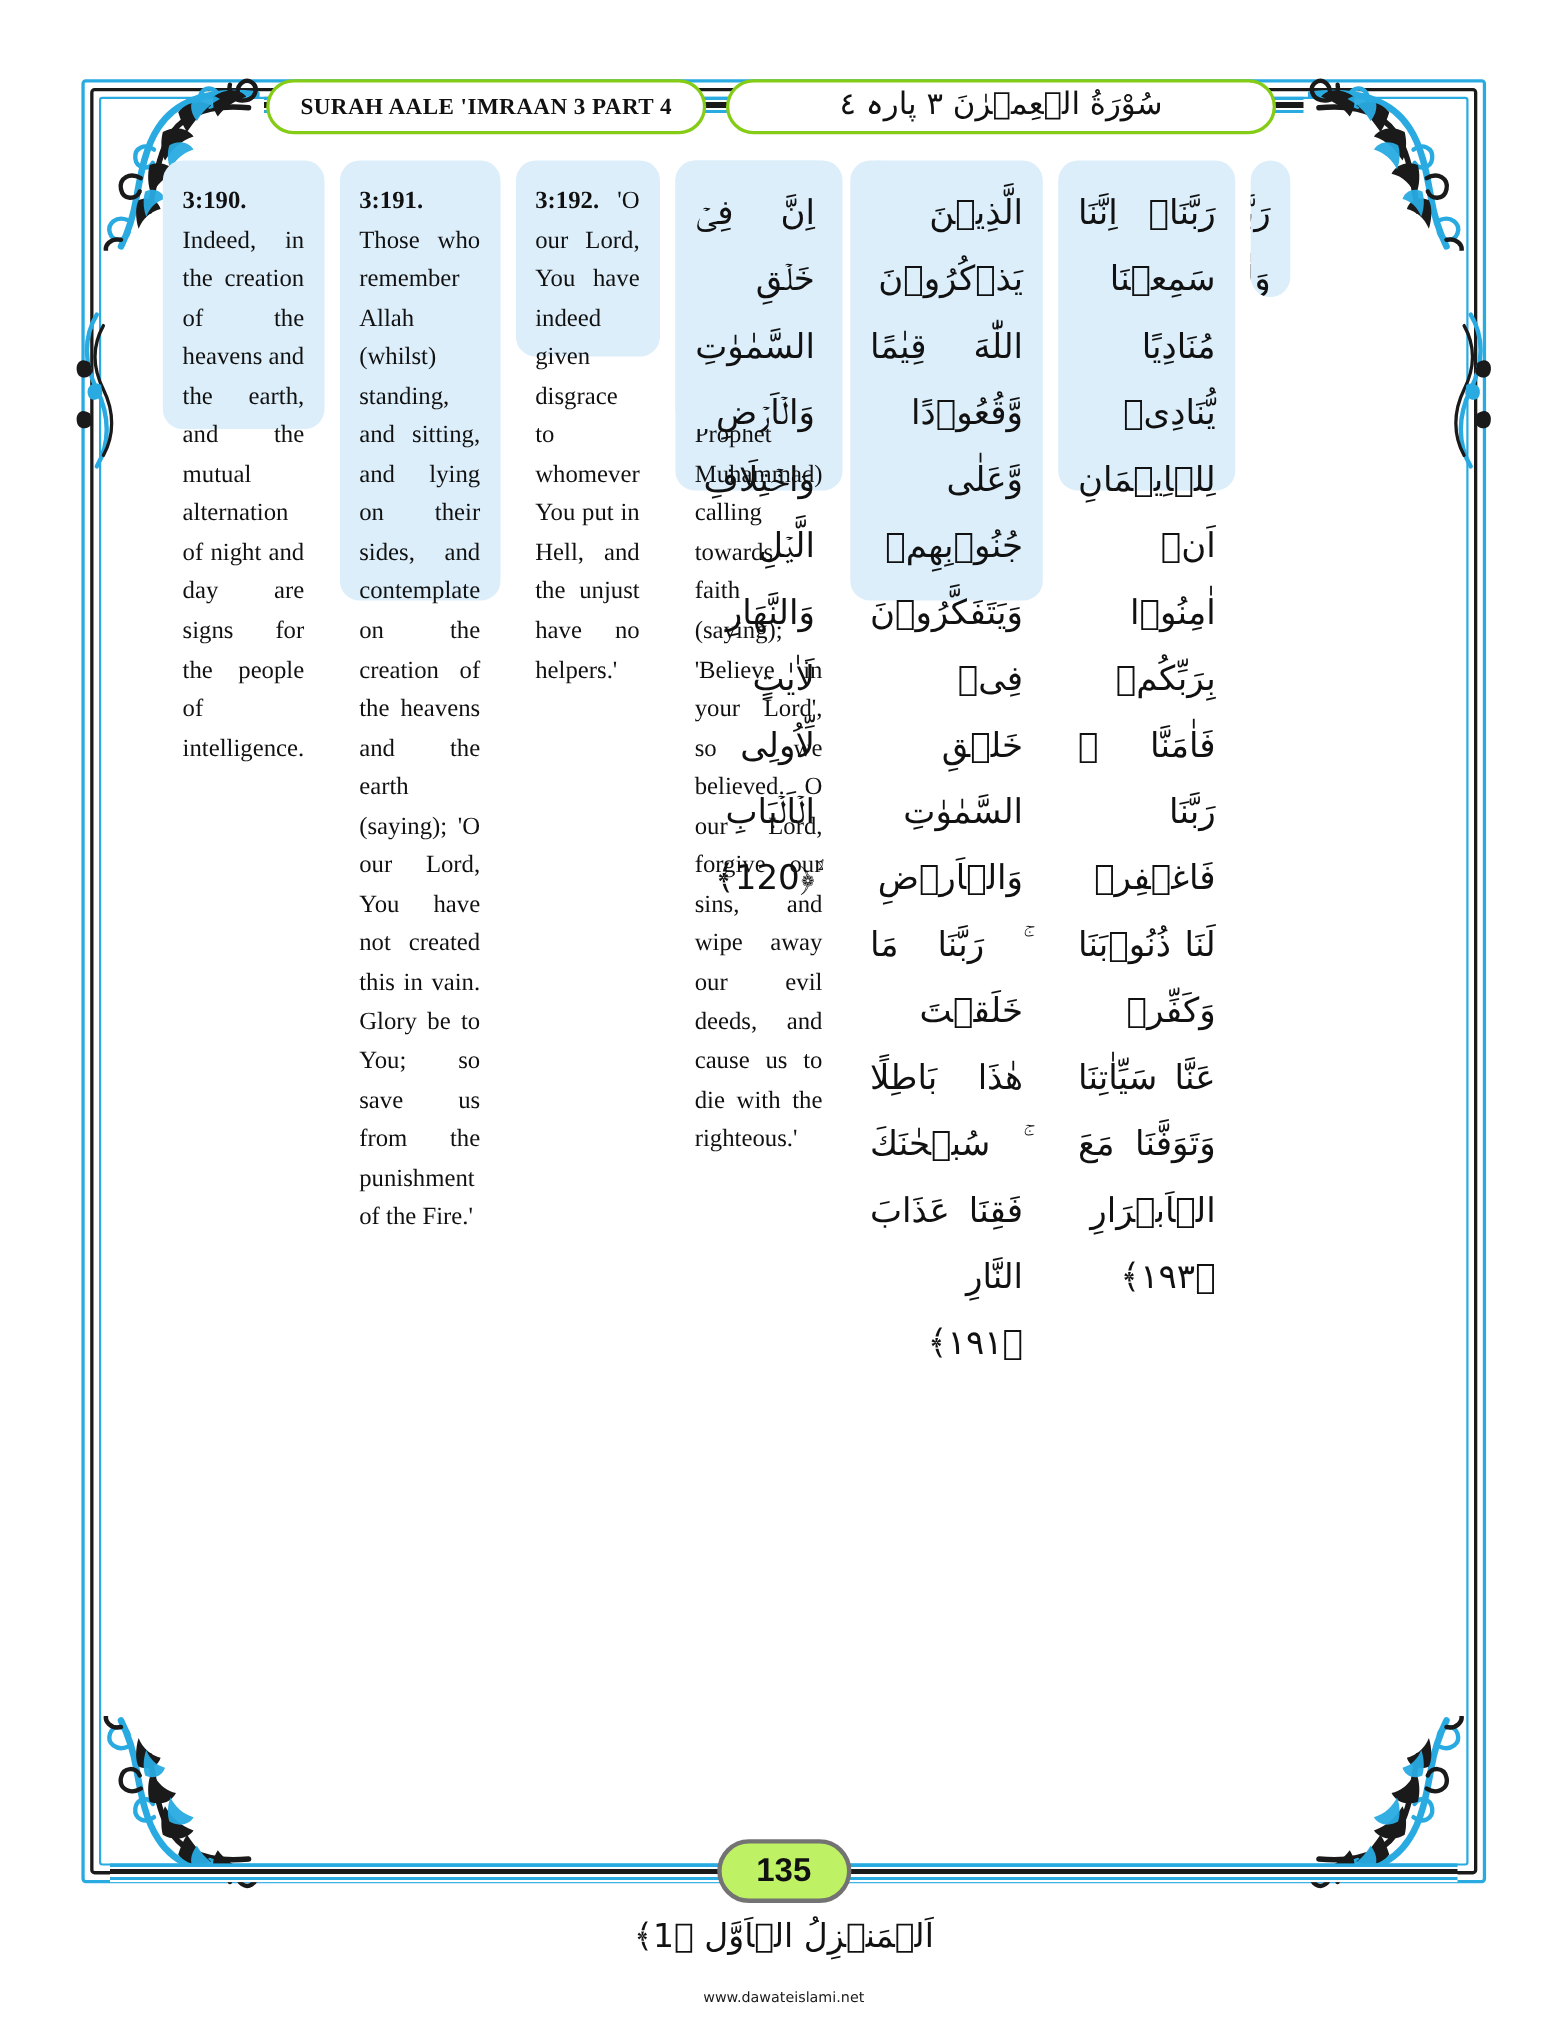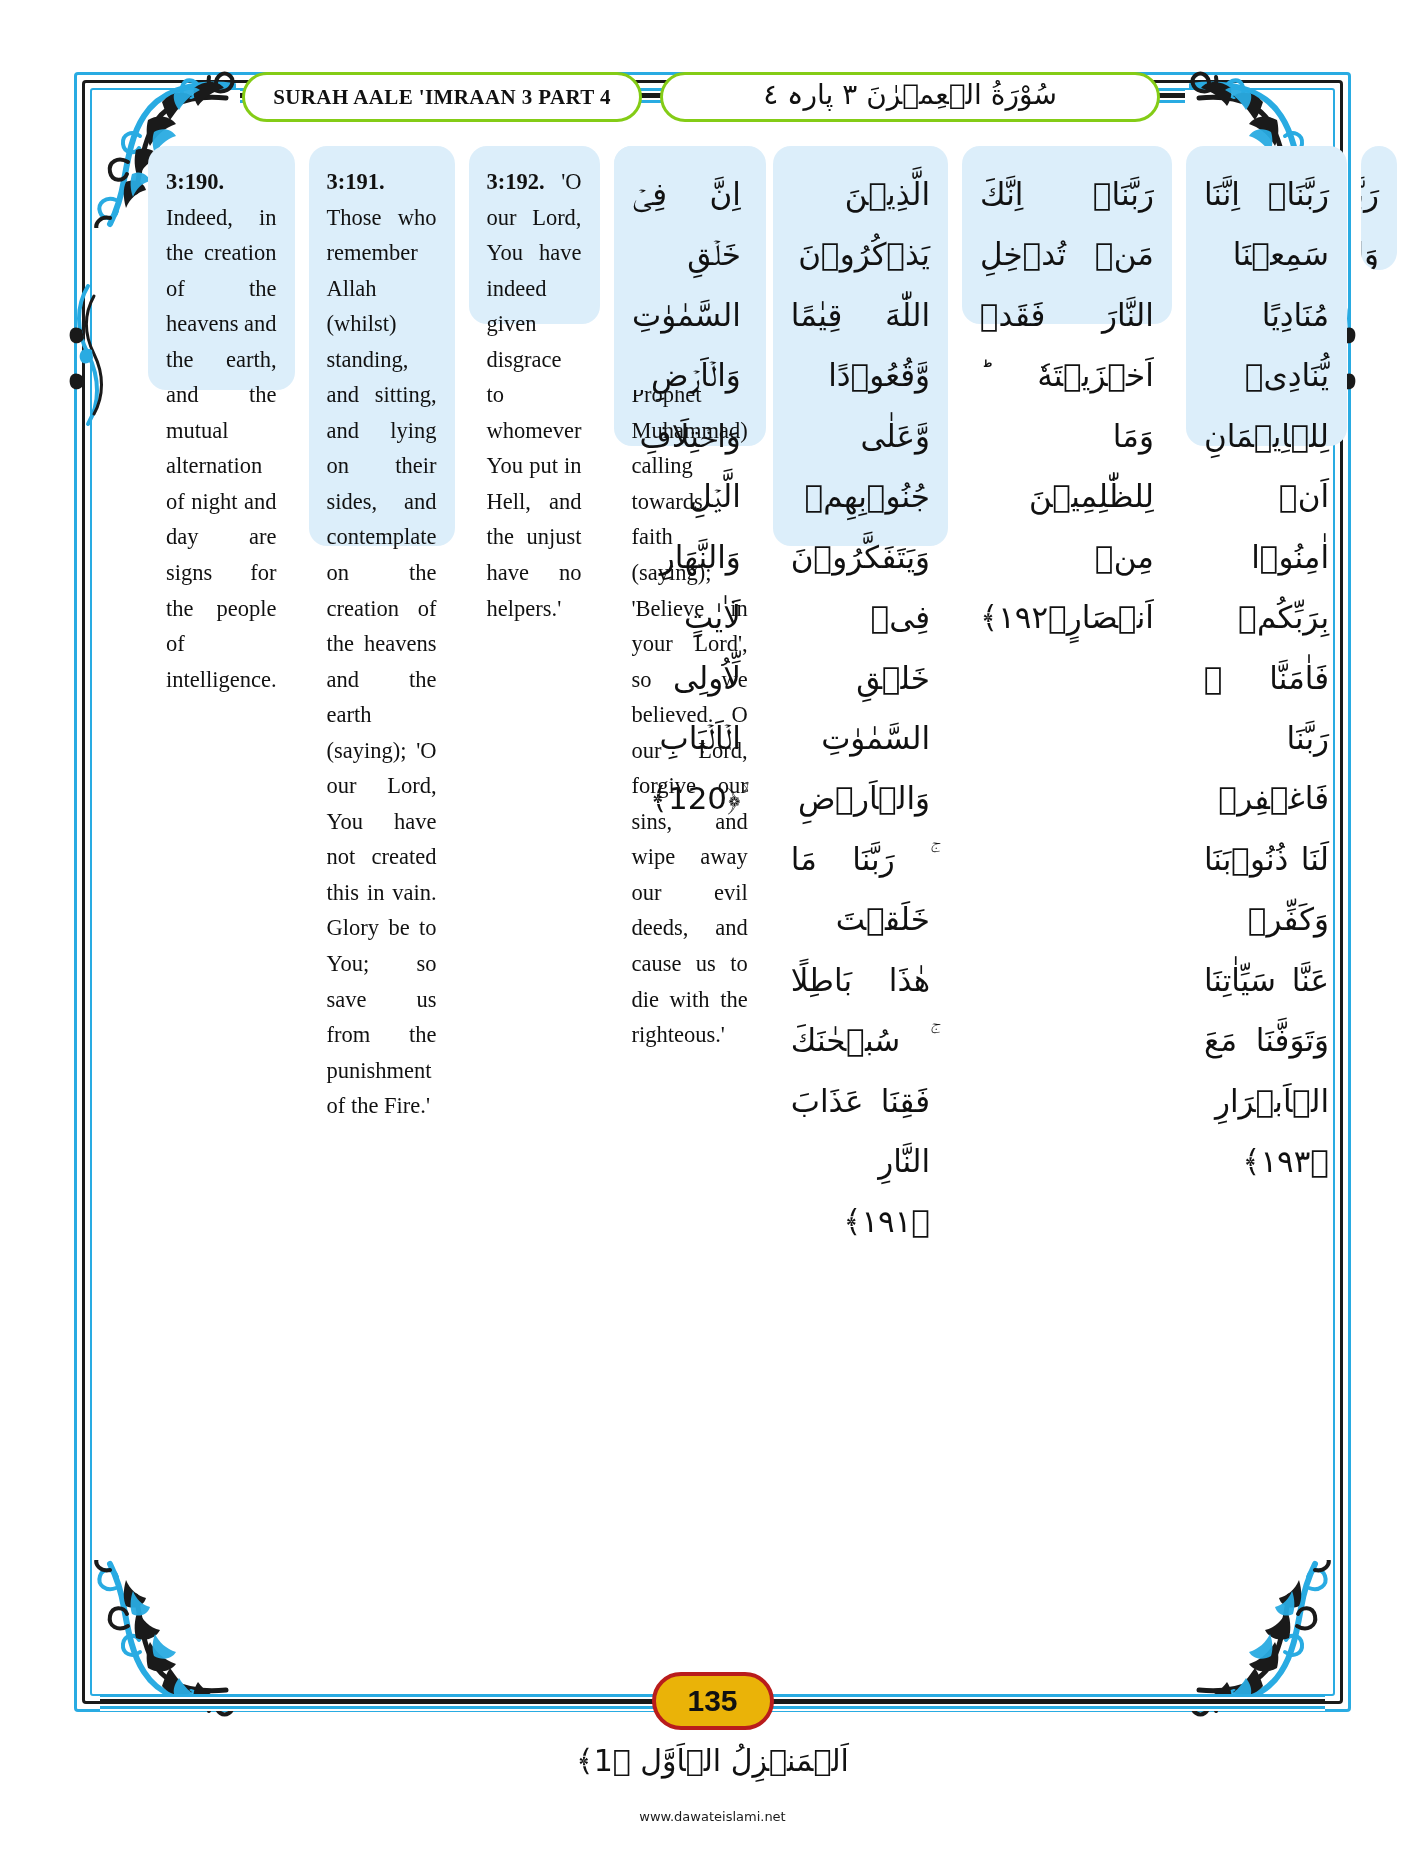--- a/index.html
+++ b/index.html
@@ -208,22 +208,22 @@
         #29ABE2 12px, #29ABE2 15px,
         #ffffff 15px, #ffffff 17px);
   }
   .page-pill {
     position: absolute;
     left: 50%;
     transform: translateX(-50%);
     top: 2px;
     width: 122px;
     height: 58px;
-    background: #eab308;
-    border: 4px solid #b91c1c;
+    background: #bef264;
+    border: 4px solid #737373;
     border-radius: 32px;
     display: flex;
     align-items: center;
     justify-content: center;
     box-sizing: border-box;
   }
   .page-pill span {
     font-family: "Liberation Sans", sans-serif;
     font-weight: bold;
     font-size: 30px;
@@ -442,23 +442,20 @@
     <div class="col col-ar">
 
       <div class="verse-box h190">
         <div class="verse-ar">اِنَّ فِیۡ خَلۡقِ السَّمٰوٰتِ وَالۡاَرۡضِ وَاخۡتِلَافِ الَّیۡلِ وَالنَّهَارِ لَاٰیٰتٍ لِّاُولِی الۡاَلۡبَابِ ۙ﴿120﴾</div>
       </div>
 
       <div class="verse-box h191">
         <div class="verse-ar">الَّذِیۡنَ یَذۡكُرُوۡنَ اللّٰهَ قِیٰمًا وَّقُعُوۡدًا وَّعَلٰی جُنُوۡبِهِمۡ وَیَتَفَكَّرُوۡنَ فِیۡ خَلۡقِ السَّمٰوٰتِ وَالۡاَرۡضِ ۚ رَبَّنَا مَا خَلَقۡتَ هٰذَا بَاطِلًا ۚ سُبۡحٰنَكَ فَقِنَا عَذَابَ النَّارِ ﴿۱۹۱﴾</div>
       </div>
 
-      <div class="verse-box h192">
-        <div class="verse-ar">رَبَّنَاۤ اِنَّكَ مَنۡ تُدۡخِلِ النَّارَ فَقَدۡ اَخۡزَیۡتَهٗ ؕ وَمَا لِلظّٰلِمِیۡنَ مِنۡ اَنۡصَارٍ﴿۱۹۲﴾</div>
-      </div>
 
       <div class="verse-box h193">
         <div class="verse-ar">رَبَّنَاۤ اِنَّنَا سَمِعۡنَا مُنَادِیًا یُّنَادِیۡ لِلۡاِیۡمَانِ اَنۡ اٰمِنُوۡا بِرَبِّكُمۡ فَاٰمَنَّا ۚ رَبَّنَا فَاغۡفِرۡ لَنَا ذُنُوۡبَنَا وَكَفِّرۡ عَنَّا سَیِّاٰتِنَا وَتَوَفَّنَا مَعَ الۡاَبۡرَارِ ﴿۱۹۳﴾</div>
       </div>
 
       <div class="verse-box h194">
         <div class="verse-ar">رَبَّنَا وَاٰتِنَا مَا وَعَدۡتَّنَا عَلٰی رُسُلِكَ وَلَا</div>
       </div>
 
     </div>

